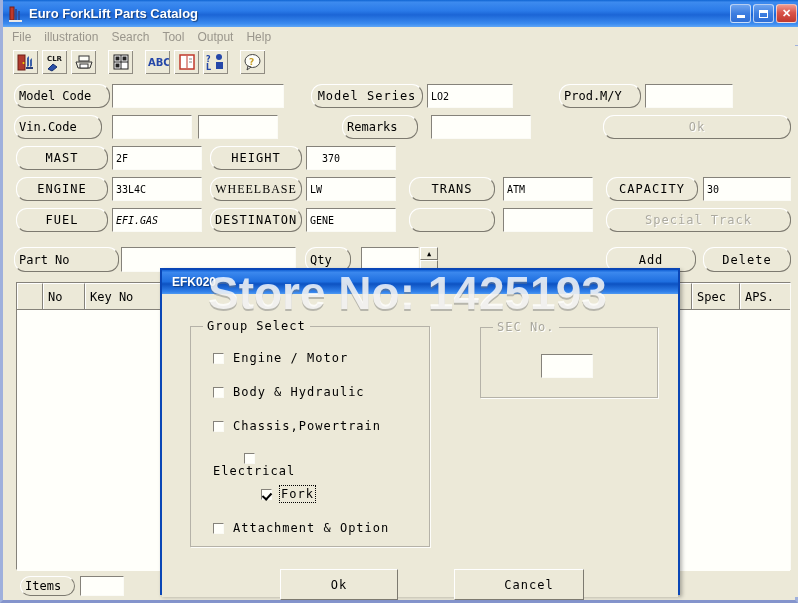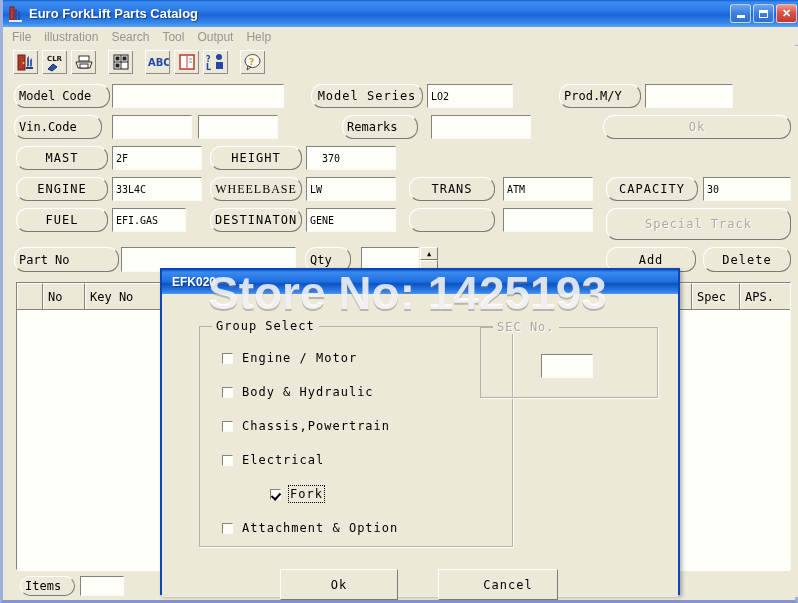--- a/index.html
+++ b/index.html
@@ -300,26 +300,26 @@
       <div class="btnfield" style="left:10px; top:99px; width:92px; height:24px;">ENGINE</div>
       <div class="txt" style="left:106px;top:99px; width:90px; height:24px;">33L4C</div>
       <div class="btnfield" style="left:204px;top:99px; width:92px; height:24px;font-family:Liberation Serif, serif;">WHEELBASE</div>
       <div class="txt" style="left:300px;top:99px; width:90px; height:24px;">LW</div>
       <div class="btnfield" style="left:403px;top:99px; width:86px; height:24px;">TRANS</div>
       <div class="txt" style="left:497px;top:99px; width:90px; height:24px;">ATM</div>
       <div class="btnfield" style="left:600px;top:99px; width:92px; height:24px;">CAPACITY</div>
       <div class="txt" style="left:697px;top:99px; width:88px; height:24px;">30</div>
 
       <div class="btnfield" style="left:10px; top:130px;width:92px; height:24px;">FUEL</div>
-      <div class="txt" style="left:106px;top:130px;width:74px; height:24px;">EFI.GAS</div>
+      <div class="txt" style="left:106px;top:130px;width:90px; height:24px;font-style:italic;">EFI.GAS</div>
       <div class="btnfield" style="left:204px;top:130px;width:92px; height:24px;">DESTINATON</div>
       <div class="txt" style="left:300px;top:130px;width:90px; height:24px;">GENE</div>
       <div class="btnfield" style="left:403px;top:130px;width:86px; height:24px;"></div>
       <div class="txt" style="left:497px;top:130px;width:90px; height:24px;"></div>
-      <div class="btnfield dim" style="left:600px;top:130px;width:185px;height:32px;">Special Track</div>
+      <div class="btnfield dim" style="left:600px;top:130px;width:185px;height:24px;">Special Track</div>
 
       <div class="lbl" style="left:8px;  top:169px;width:105px;height:25px;">Part No</div>
       <div class="txt" style="left:115px;top:169px;width:175px;height:25px;"></div>
       <div class="lbl" style="left:299px;top:169px;width:46px; height:25px;">Qty</div>
       <div class="txt" style="left:355px;top:169px;width:58px; height:25px;"></div>
       <div class="spin" style="left:414px;top:169px;width:18px; height:13px;">▲</div>
       <div class="spin" style="left:414px;top:182px;width:18px; height:12px;"></div>
       <div class="btnfield" style="left:697px;top:169px;width:88px; height:25px;">Delete</div>
       <div class="btnfield" style="left:600px;top:169px;width:90px; height:25px;">Add</div>
 
@@ -339,54 +339,54 @@
 
     </div>
   </div>
 
   <div class="dialog">
     <div class="dlg-title">
       <span>EFK020</span>
     </div>
     <div class="dlg-body">
 
-      <div class="groupbox" style="left:37px;top:32px;width:314px;height:221px;">
+      <div class="groupbox" style="left:28px;top:32px;width:240px;height:221px;">
         <div class="gb-legend">Group Select</div>
 
         <div class="chkrow" style="left:22px;top:24px;">
           <span class="chkbox"></span>
           <span class="chklabel">Engine / Motor</span>
         </div>
         <div class="chkrow" style="left:22px;top:58px;">
           <span class="chkbox"></span>
           <span class="chklabel">Body &amp; Hydraulic</span>
         </div>
         <div class="chkrow" style="left:22px;top:92px;">
           <span class="chkbox"></span>
           <span class="chklabel">Chassis,Powertrain</span>
         </div>
-        <div class="chkrow" style="left:22px;top:126px;">
+        <div class="chkrow" style="left:22px;top:126px;flex-direction:column;">
           <span class="chkbox"></span>
           <span class="chklabel">Electrical</span>
         </div>
         <div class="chkrow" style="left:22px;top:160px;margin-left:48px;">
           <span class="chkbox checked"></span>
           <span class="chklabel focused">Fork</span>
         </div>
         <div class="chkrow" style="left:22px;top:194px;">
           <span class="chkbox"></span>
           <span class="chklabel">Attachment &amp; Option</span>
         </div>
       </div>
 
       <div class="groupbox" style="left:318px;top:33px;width:178px;height:71px;">
         <div class="gb-legend dim">SEC No.</div>
         <div class="txt" style="left:60px;top:26px;width:52px;height:24px;position:absolute;"></div>
       </div>
 
       <div class="dlg-btn" style="left:118px;top:275px;width:118px;height:31px;">Ok</div>
-      <div class="dlg-btn" style="left:276px;top:275px;width:120px;height:31px;padding-left:20px;">Cancel</div>
+      <div class="dlg-btn" style="left:292px;top:275px;width:130px;height:31px;padding-left:20px;">Cancel</div>
     </div>
   </div>
 
   <div class="watermark">Store No: 1425193</div>
 
 </div>
 
 </body></html>

